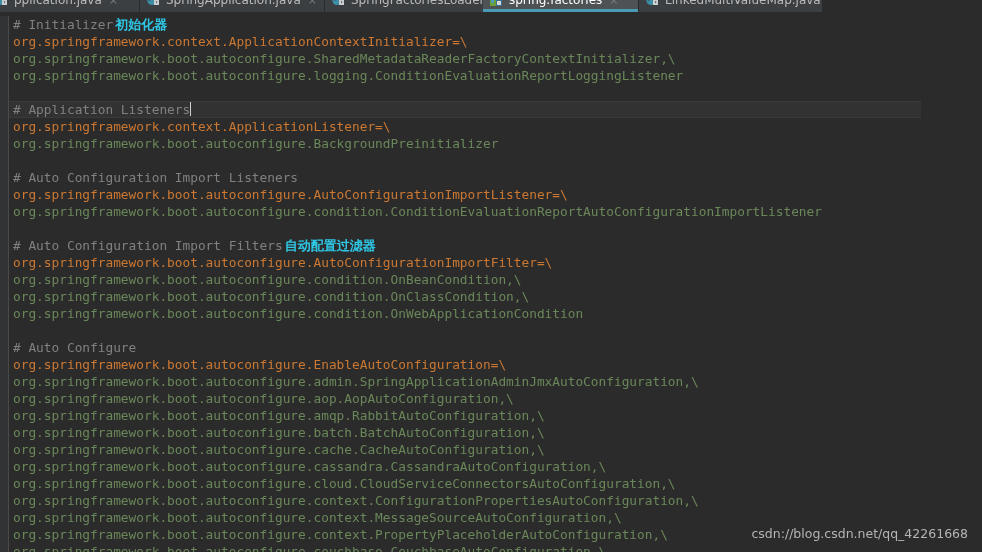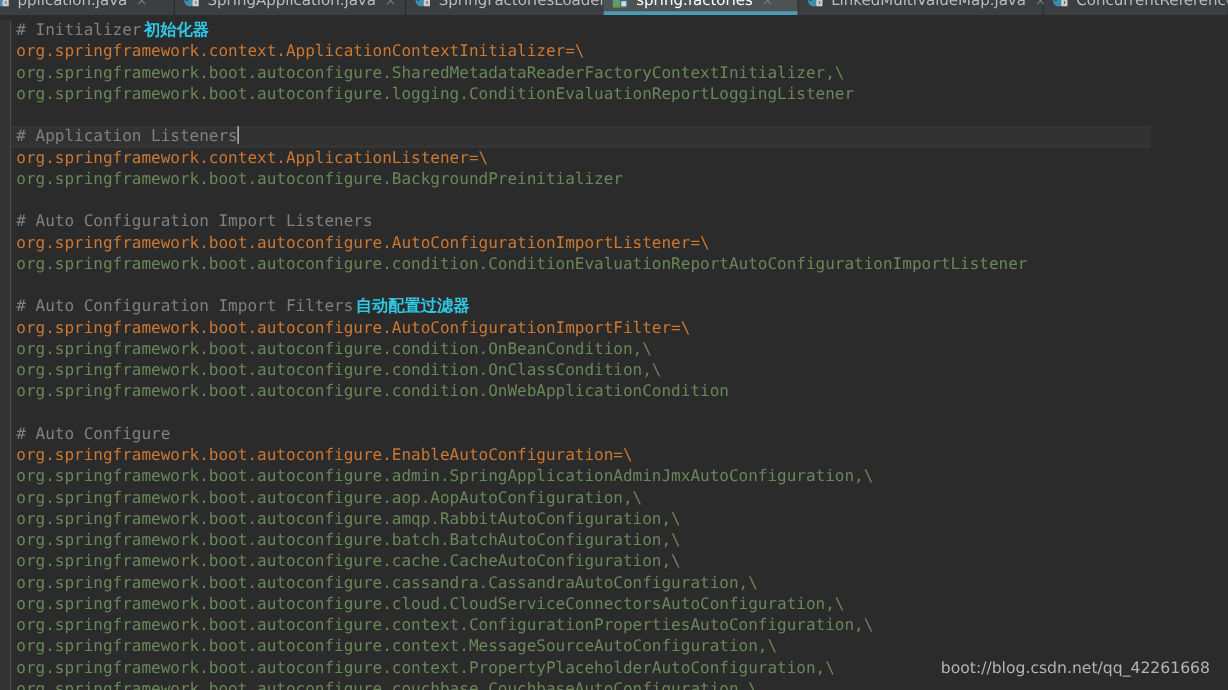--- a/index.html
+++ b/index.html
@@ -11,21 +11,21 @@
     width: 982px;
     height: 552px;
     overflow: hidden;
     font-family: "DejaVu Sans Mono", monospace;
   }
 
   
   #tabbar {
     position: absolute;
     left: 0; top: 0;
-    width: 982px;
+    width: 822px;
     height: 12px;
     background: #3c3f41;
     overflow: hidden;
     white-space: nowrap;
   }
   .tab {
     position: absolute;
     top: -14px;
     height: 26px;
     box-sizing: border-box;
@@ -194,13 +194,13 @@
   </div>
 
 <div id="editor">
   <div id="gutter"></div>
   <div id="gutter-line"></div>
   <div id="caret-line" style="top: 85px;"></div>
   <div id="code"><div class="ln"><span class="cm"># Initializer</span><span class="anno">初始化器</span></div><div class="ln"><span class="key">org.springframework.context.ApplicationContextInitializer=\</span></div><div class="ln"><span class="val">org.springframework.boot.autoconfigure.SharedMetadataReaderFactoryContextInitializer,\</span></div><div class="ln"><span class="val">org.springframework.boot.autoconfigure.logging.ConditionEvaluationReportLoggingListener</span></div><div class="ln"></div><div class="ln"><span class="cm"># Application Listeners</span><span class="caret"></span></div><div class="ln"><span class="key">org.springframework.context.ApplicationListener=\</span></div><div class="ln"><span class="val">org.springframework.boot.autoconfigure.BackgroundPreinitializer</span></div><div class="ln"></div><div class="ln"><span class="cm"># Auto Configuration Import Listeners</span></div><div class="ln"><span class="key">org.springframework.boot.autoconfigure.AutoConfigurationImportListener=\</span></div><div class="ln"><span class="val">org.springframework.boot.autoconfigure.condition.ConditionEvaluationReportAutoConfigurationImportListener</span></div><div class="ln"></div><div class="ln"><span class="cm"># Auto Configuration Import Filters</span><span class="anno">自动配置过滤器</span></div><div class="ln"><span class="key">org.springframework.boot.autoconfigure.AutoConfigurationImportFilter=\</span></div><div class="ln"><span class="val">org.springframework.boot.autoconfigure.condition.OnBeanCondition,\</span></div><div class="ln"><span class="val">org.springframework.boot.autoconfigure.condition.OnClassCondition,\</span></div><div class="ln"><span class="val">org.springframework.boot.autoconfigure.condition.OnWebApplicationCondition</span></div><div class="ln"></div><div class="ln"><span class="cm"># Auto Configure</span></div><div class="ln"><span class="key">org.springframework.boot.autoconfigure.EnableAutoConfiguration=\</span></div><div class="ln"><span class="val">org.springframework.boot.autoconfigure.admin.SpringApplicationAdminJmxAutoConfiguration,\</span></div><div class="ln"><span class="val">org.springframework.boot.autoconfigure.aop.AopAutoConfiguration,\</span></div><div class="ln"><span class="val">org.springframework.boot.autoconfigure.amqp.RabbitAutoConfiguration,\</span></div><div class="ln"><span class="val">org.springframework.boot.autoconfigure.batch.BatchAutoConfiguration,\</span></div><div class="ln"><span class="val">org.springframework.boot.autoconfigure.cache.CacheAutoConfiguration,\</span></div><div class="ln"><span class="val">org.springframework.boot.autoconfigure.cassandra.CassandraAutoConfiguration,\</span></div><div class="ln"><span class="val">org.springframework.boot.autoconfigure.cloud.CloudServiceConnectorsAutoConfiguration,\</span></div><div class="ln"><span class="val">org.springframework.boot.autoconfigure.context.ConfigurationPropertiesAutoConfiguration,\</span></div><div class="ln"><span class="val">org.springframework.boot.autoconfigure.context.MessageSourceAutoConfiguration,\</span></div><div class="ln"><span class="val">org.springframework.boot.autoconfigure.context.PropertyPlaceholderAutoConfiguration,\</span></div><div class="ln"><span class="val">org.springframework.boot.autoconfigure.couchbase.CouchbaseAutoConfiguration,\</span></div></div>
   <div id="right-edge"></div>
 </div>
 
-<div id="watermark">boot://blog.csdn.net/qq_42261668</div>
+<div id="watermark">csdn://blog.csdn.net/qq_42261668</div>
 
 </body></html>

